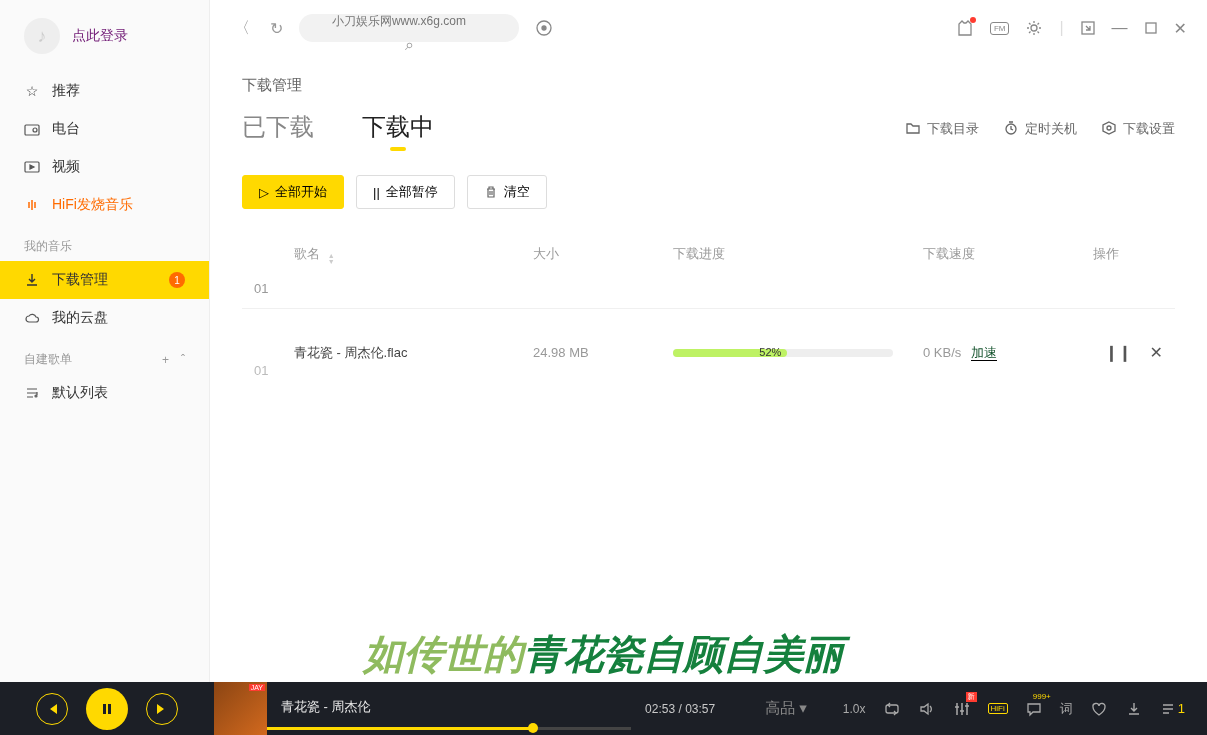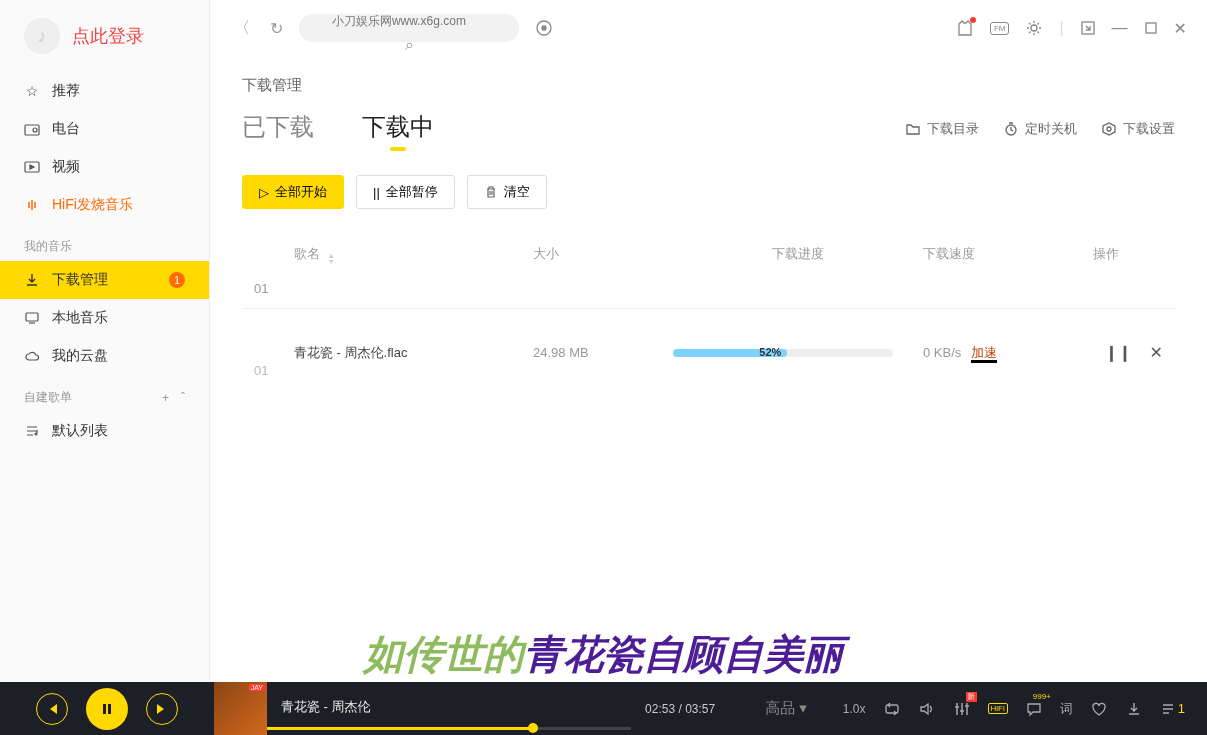--- a/index.html
+++ b/index.html
@@ -1,21 +1,21 @@
 <!DOCTYPE html>
 <html><head>
 <meta charset="utf-8">
 <style>
 * { margin: 0; padding: 0; box-sizing: border-box; font-family: "Microsoft YaHei", sans-serif; }
 body { width: 1207px; height: 735px; background: #fff; overflow: hidden; position: relative; }
 
 .sidebar { position: absolute; left: 0; top: 0; width: 210px; height: 682px; background: #fafafa; border-right: 1px solid #eee; }
 .avatar-row { display: flex; align-items: center; padding: 18px 24px; gap: 12px; }
 .avatar { width: 36px; height: 36px; border-radius: 50%; background: #eee; display: flex; align-items: center; justify-content: center; color: #ccc; font-size: 18px; }
-.login-text { font-size: 18px; color: #ef4444; }
+.login-text { font-size: 14px; color: #701a75; }
 .nav-item { display: flex; align-items: center; padding: 10px 24px; gap: 12px; font-size: 14px; color: #333; cursor: pointer; }
 .nav-item .icon { width: 16px; height: 16px; display: flex; align-items: center; justify-content: center; }
 .nav-item.hifi { color: #ff6b00; }
 .nav-item.active { background: #FFD900; }
 .nav-item.active .badge { background: #ff6b00; color: #fff; font-size: 10px; width: 16px; height: 16px; border-radius: 50%; display: flex; align-items: center; justify-content: center; margin-left: auto; }
 .nav-section { padding: 14px 24px 6px; font-size: 12px; color: #999; display: flex; align-items: center; }
 .nav-section .add-collapse { margin-left: auto; display: flex; gap: 12px; color: #999; }
 
 .header { position: absolute; left: 210px; top: 0; right: 0; height: 56px; display: flex; align-items: center; padding: 0 20px; gap: 12px; }
 .nav-arrow { color: #999; cursor: pointer; font-size: 16px; padding: 4px; }
@@ -26,39 +26,39 @@
 .red-dot { position: absolute; top: -2px; right: -2px; width: 6px; height: 6px; background: #ff3b30; border-radius: 50%; }
 .fm-box { border: 1px solid #888; border-radius: 3px; font-size: 8px; padding: 1px 3px; }
 
 .main { position: absolute; left: 210px; top: 56px; right: 0; bottom: 53px; padding: 20px 32px; }
 .page-title { font-size: 15px; color: #666; margin-bottom: 16px; }
 .tabs-row { display: flex; align-items: center; margin-bottom: 28px; }
 .tab { font-size: 24px; color: #888; margin-right: 48px; cursor: pointer; position: relative; padding-bottom: 4px; }
 .tab.active { color: #222; font-weight: 500; }
 .tab.active::after { content: ''; position: absolute; bottom: -4px; left: 50%; transform: translateX(-50%); width: 16px; height: 4px; background: #FFD900; border-radius: 2px; }
 .tabs-actions { margin-left: auto; display: flex; gap: 24px; color: #666; font-size: 13px; }
-.tabs-actions .act { display: flex; align-items: center; gap: 6px; cursor: pointer; }
+.tabs-actions .act { display: flex; align-items: flex-start; gap: 6px; cursor: pointer; }
 
 .btn-row { display: flex; gap: 12px; margin-bottom: 24px; }
 .btn { display: flex; align-items: center; gap: 6px; padding: 7px 16px; border: 1px solid #ddd; border-radius: 3px; font-size: 13px; cursor: pointer; background: #fff; }
 .btn.primary { background: #FFD900; border-color: #FFD900; }
 
 .table-head { display: flex; padding: 12px 12px; color: #999; font-size: 13px; border-bottom: 1px solid #f0f0f0; }
 .table-row { display: flex; padding: 18px 12px; color: #666; font-size: 13px; align-items: center; }
 .col-idx { width: 40px; margin-top: 36px; }
 .col-name { flex: 1; }
 .col-size { width: 140px; }
-.col-progress { width: 250px; text-align: center; }
+.col-progress { width: 250px; }
 .col-speed { width: 170px; }
 .col-ops { width: 70px; display: flex; gap: 18px; justify-content: flex-end; }
 .sort-arrows { display: inline-flex; flex-direction: column; margin-left: 4px; font-size: 7px; line-height: 6px; color: #ccc; }
 .progress-bar { width: 220px; height: 8px; background: #eee; border-radius: 4px; position: relative; }
-.progress-fill { height: 100%; background: #7dd3fc; border-radius: 4px; position: relative; font-weight: bold; }
+.progress-fill { height: 100%; background: #bef264; border-radius: 4px; position: relative; }
 .progress-pct { position: absolute; top: -3px; right: 6px; font-size: 11px; color: #333; }
-.speed-up { color: #c2410c; border-bottom: 3px solid #000000; margin-left: 6px; cursor: pointer; }
+.speed-up { color: #14532d; border-bottom: 1px solid #000000; margin-left: 6px; cursor: pointer; }
 .op-icon { cursor: pointer; color: #555; font-size: 16px; }
 
 .lyrics { position: absolute; bottom: 53px; left: 50%; transform: translateX(-50%); font-size: 40px; font-weight: bold; font-style: italic; white-space: nowrap; font-family: "SimHei", sans-serif; }
 
 .player { position: absolute; left: 0; bottom: 0; right: 0; height: 53px; background: #1c1f26; display: flex; align-items: center; color: #c9c9c9; font-size: 12px; }
 .player-controls { display: flex; align-items: center; gap: 18px; padding: 0 36px; }
 .p-btn { width: 32px; height: 32px; border: 1.5px solid #FFD900; border-radius: 50%; display: flex; align-items: center; justify-content: center; color: #FFD900; cursor: pointer; }
 .p-btn.play { width: 42px; height: 42px; background: #FFD900; color: #1c1f26; border: none; font-size: 18px; }
 .album-art { width: 53px; height: 53px; background: linear-gradient(135deg, #8b4513, #d2691e); display: flex; align-items: center; justify-content: center; font-size: 8px; position: relative; overflow: hidden; }
 .album-art .jay { position: absolute; top: 2px; right: 2px; background: #ff3b30; color: #fff; font-size: 7px; padding: 0 2px; }
@@ -123,29 +123,20 @@
         <svg width="16" height="16" viewBox="0 0 16 16" fill="none" stroke="#333" stroke-width="1.4">
           <path d="M8 2v8M5 7l3 3 3-3M3 13h10"></path>
         </svg>
       </span>
     <span>下载管理</span>
     <span class="badge">1</span>
   </div>
   <div class="nav-item">
     <span class="icon">
         <svg width="16" height="16" viewBox="0 0 16 16" fill="none" stroke="#555" stroke-width="1.2">
-          <rect x="2" y="3" width="12" height="8" rx="1"></rect>
-          <path d="M5 13h6"></path>
-        </svg>
-      </span>
-    <span>本地音乐</span>
-  </div>
-  <div class="nav-item">
-    <span class="icon">
-        <svg width="16" height="16" viewBox="0 0 16 16" fill="none" stroke="#555" stroke-width="1.2">
           <path d="M5 12a3 3 0 010-6 4 4 0 017 1 2.5 2.5 0 010 5H5z"></path>
         </svg>
       </span>
     <span>我的云盘</span>
   </div>
 
   <div class="nav-section">
     <span>自建歌单</span>
     <span class="add-collapse">
       <span>+</span>
@@ -290,21 +281,21 @@
       <span>0 KB/s</span>
       <span class="speed-up">加速</span>
     </div>
     <div class="col-ops">
       <span class="op-icon">❙❙</span>
       <span class="op-icon">✕</span>
     </div>
   </div>
 </div>
 
-<div class="lyrics"><span style="color:#8fbb5f">如传世的</span><span style="color:#4c1d95">青花瓷自顾自美丽</span></div>
+<div class="lyrics"><span style="color:#8fbb5f">如传世的</span><span style="color:#15803d">青花瓷自顾自美丽</span></div>
 
 <div class="player">
   <div class="player-controls">
     <div class="p-btn">
         <svg width="14" height="14" viewBox="0 0 14 14" fill="#FFD900">
           <path d="M3 2v10M12 2L5 7l7 5z"></path>
         </svg>
       </div>
     <div class="p-btn play">
         <svg width="16" height="16" viewBox="0 0 16 16" fill="#1c1f26">

